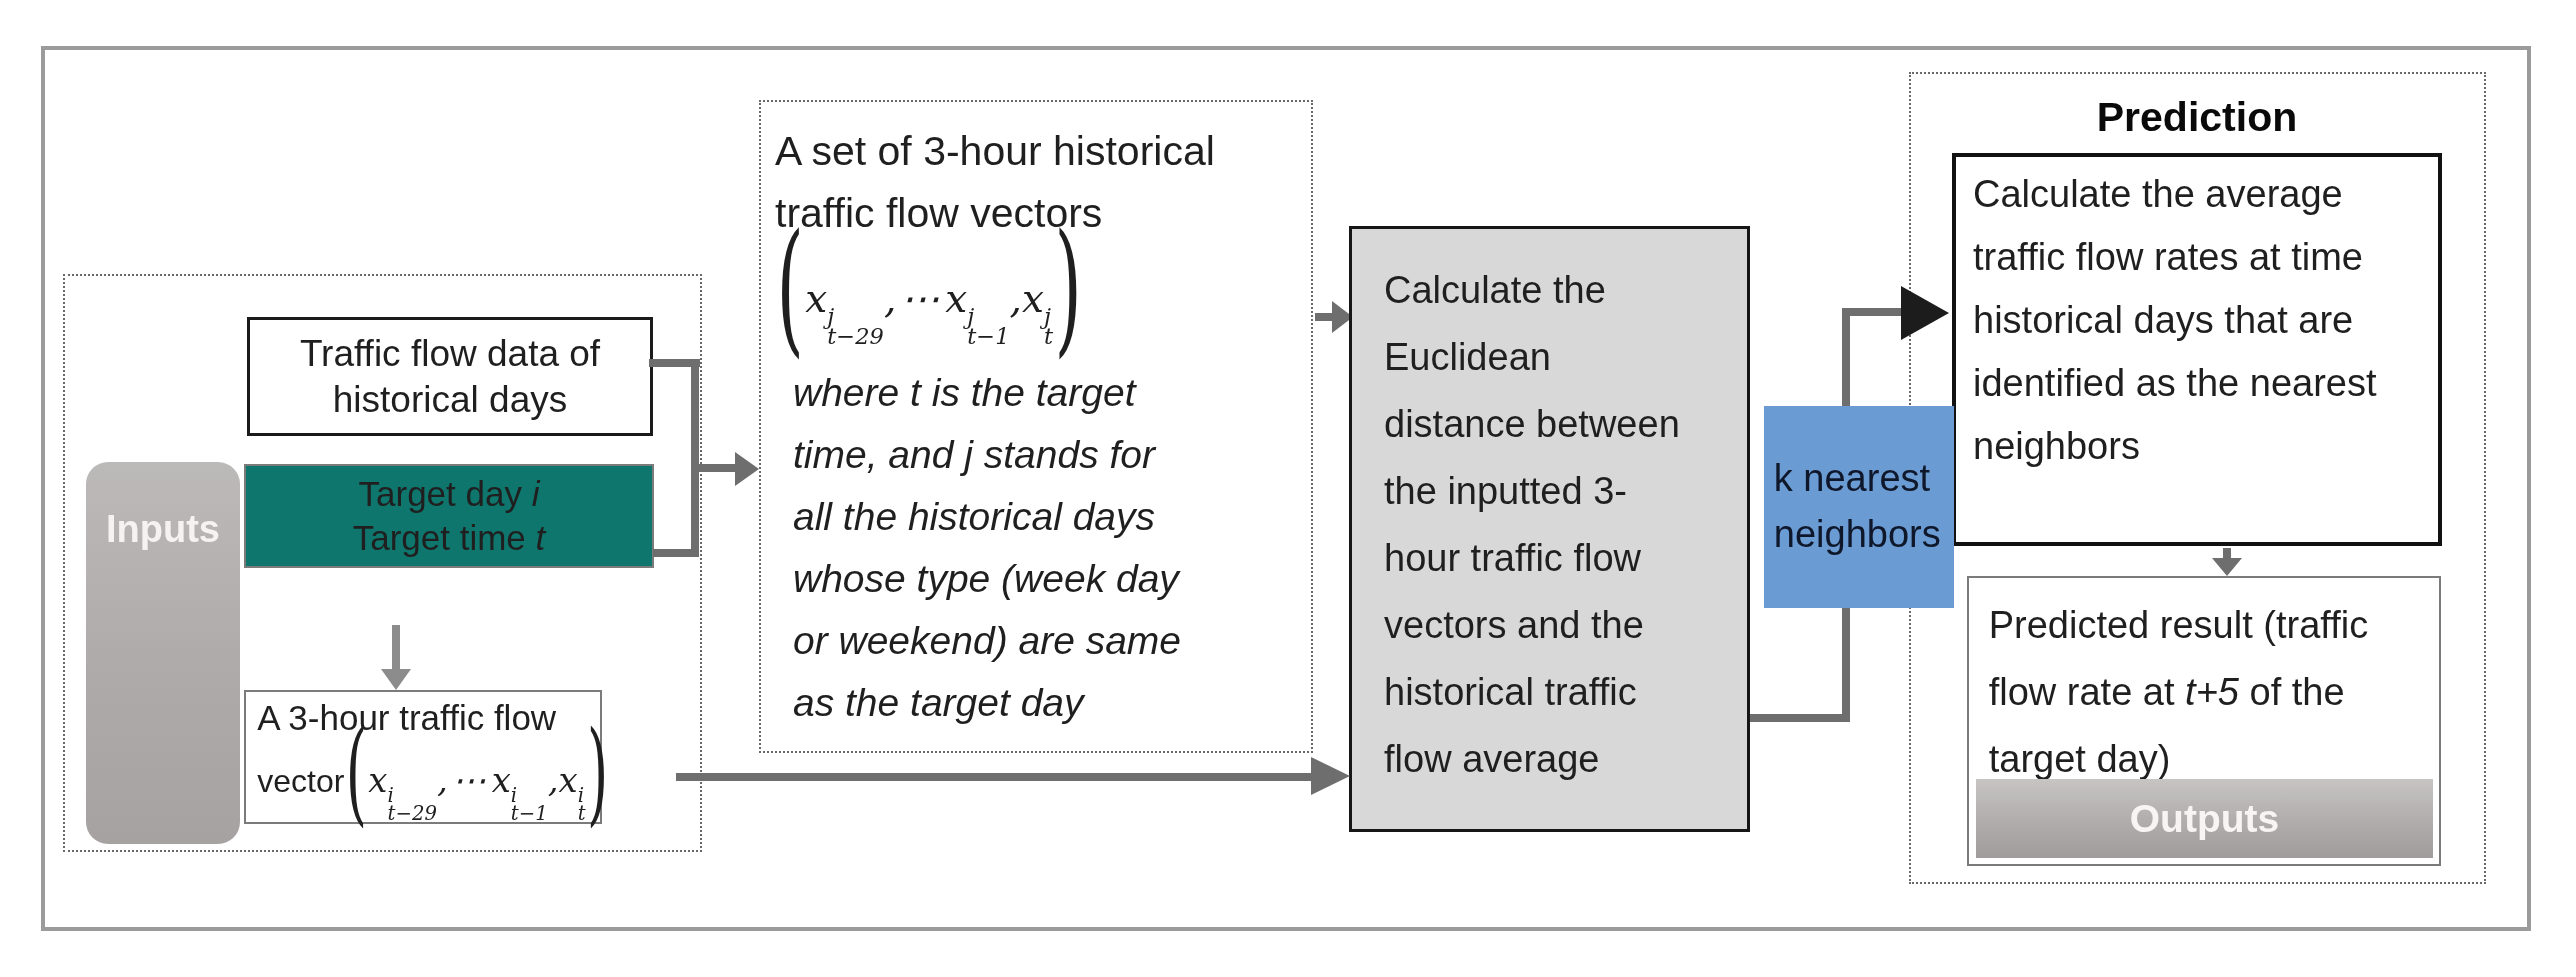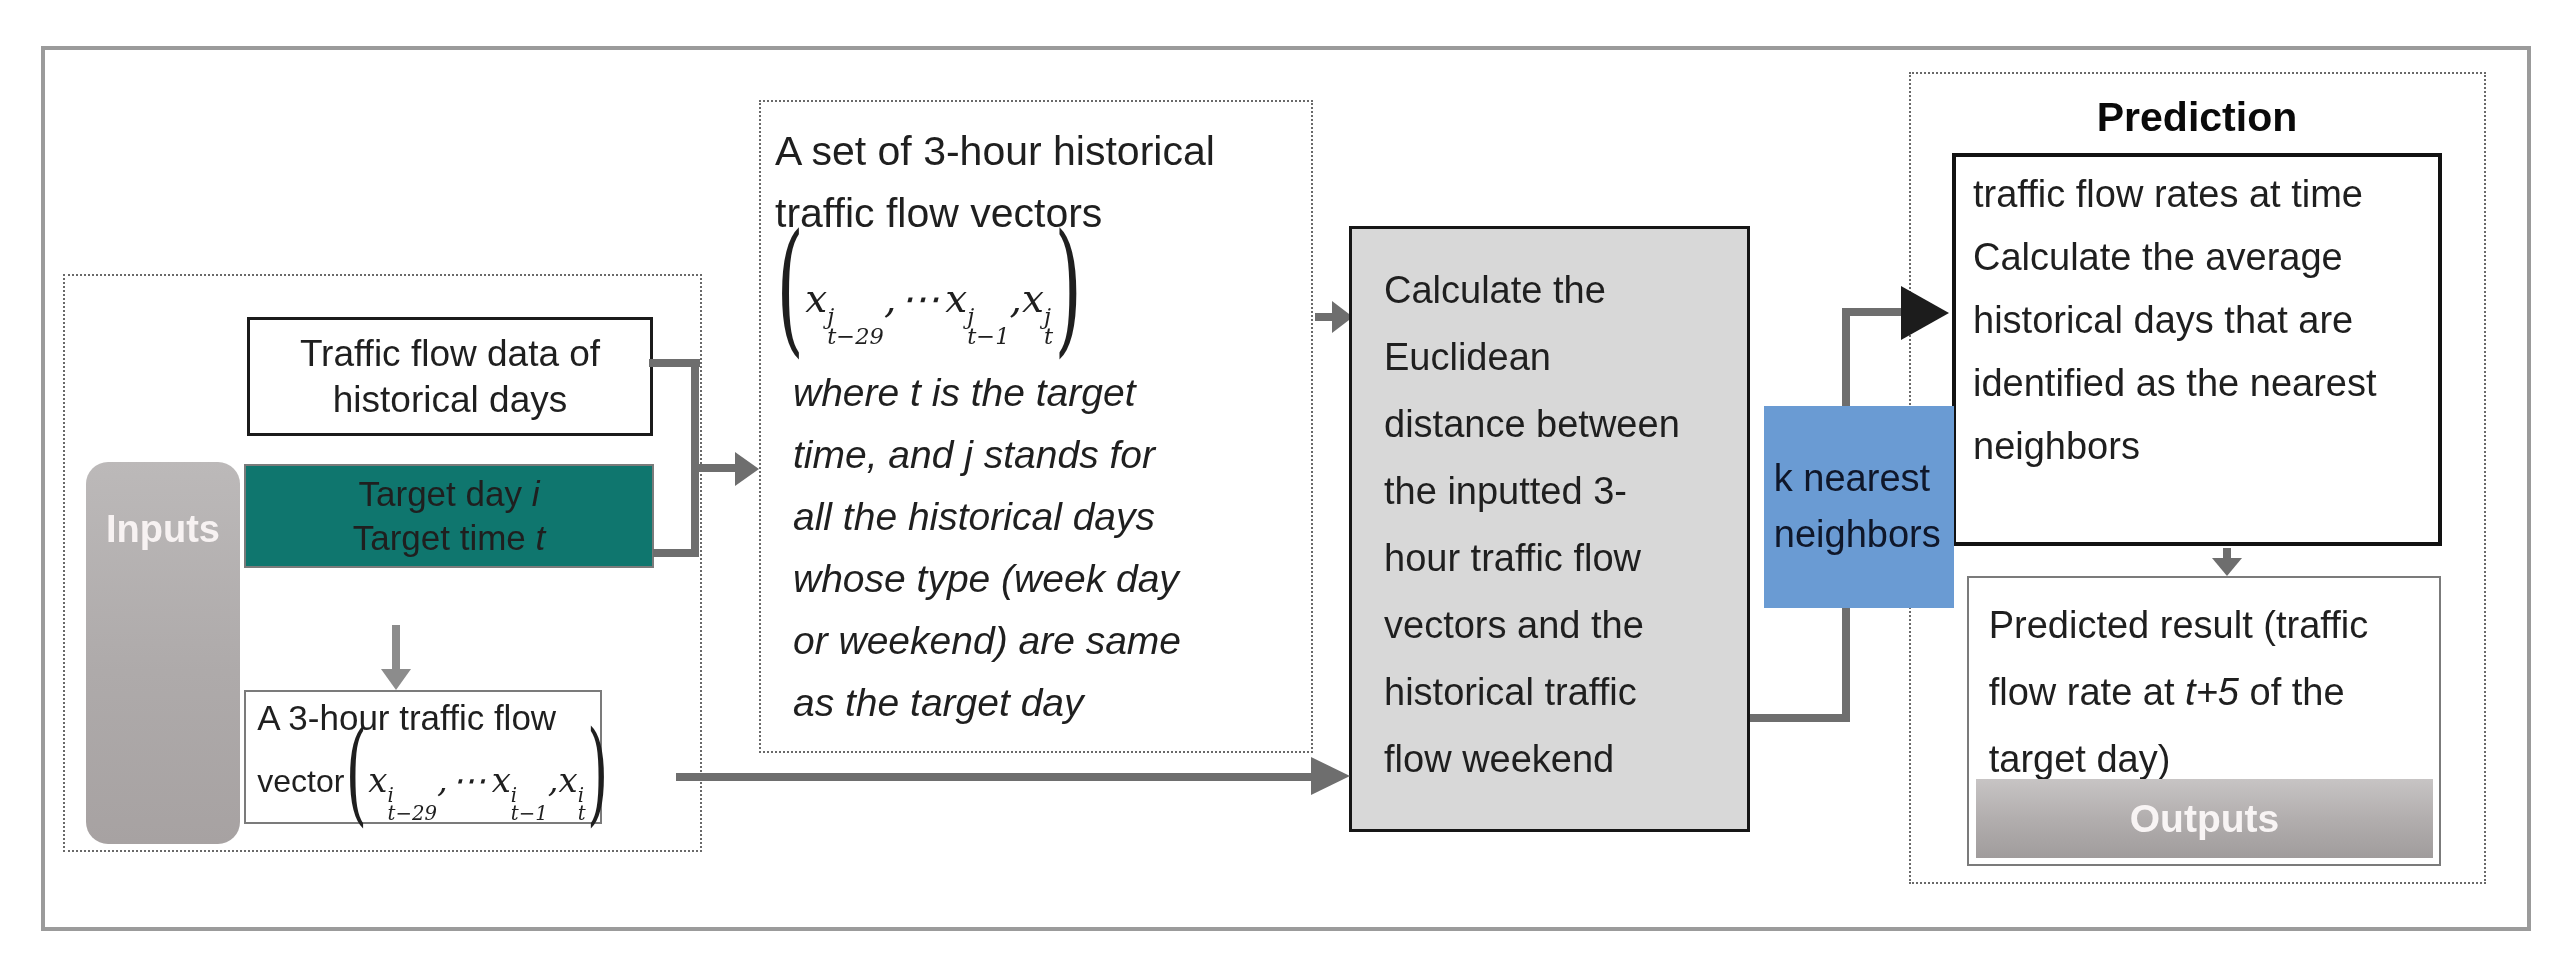--- a/index.html
+++ b/index.html
@@ -111,21 +111,21 @@
 
   <div class="abs" style="left:1349px;top:226px;width:401px;height:606px;background:#d8d8d8;border:3.5px solid #161616;
               padding:28px 5.6px 0 32px;font-size:38px;line-height:67px;">
     <div class="nw">Calculate the</div>
     <div class="nw">Euclidean</div>
     <div class="nw">distance between</div>
     <div class="nw">the inputted 3-</div>
     <div class="nw">hour traffic flow</div>
     <div class="nw">vectors and the</div>
     <div class="nw">historical traffic</div>
-    <div class="nw">flow weekend</div>
+    <div class="nw">flow average</div>
   </div>
 
   <div class="abs shaft" style="left:1750px;top:714px;width:100px;height:8.4px;z-index:2;"></div>
   <div class="abs shaft" style="left:1842px;top:308px;width:8.4px;height:414px;z-index:2;"></div>
   <div class="abs shaft" style="left:1850px;top:308px;width:52px;height:8.4px;z-index:2;"></div>
   <div class="abs" style="left:1901px;top:286px;width:0;height:0;border-top:27px solid transparent;border-bottom:27px solid transparent;border-left:48px solid #1c1c1c;z-index:4;"></div>
 
   <div class="abs" style="left:1764px;top:406px;width:190px;height:202px;background:#6a9bd3;z-index:5;
               padding:44px 0 0 9.8px;font-size:38px;line-height:56px;color:#0f172a;">
     <div class="nw">k nearest</div>
@@ -133,22 +133,22 @@
   </div>
 
   <div class="abs dotted" style="left:1909px;top:72px;width:577px;height:812px;"></div>
 
   <div class="abs nw" style="left:1952px;top:94px;width:490px;text-align:center;font-size:41px;font-weight:bold;color:#0a0a0a;">
     <span>Prediction</span>
   </div>
 
   <div class="abs" style="left:1952px;top:153px;width:490px;height:393px;border:4.9px solid #121212;background:#fff;
               padding:5.6px 0 0 17px;font-size:38px;line-height:63px;">
+    <div class="nw">Calculate the average</div>
     <div class="nw">traffic flow rates at time</div>
-    <div class="nw">Calculate the average</div>
     <div class="nw">historical days that are</div>
     <div class="nw">identified as the nearest</div>
     <div class="nw">neighbors</div>
   </div>
 
   <div class="abs" style="left:2223px;top:548px;width:8.4px;height:9.8px;background:#6e6e6e;"></div>
   <div class="abs" style="left:2212px;top:558px;width:0;height:0;border-left:15.5px solid transparent;border-right:15.5px solid transparent;border-top:18px solid #6e6e6e;"></div>
 
   <div class="abs" style="left:1967px;top:576px;width:474px;height:290px;border:2.8px solid #7b7b7b;background:#fff;
               padding:14px 0 0 19.7px;font-size:38px;line-height:67px;">

